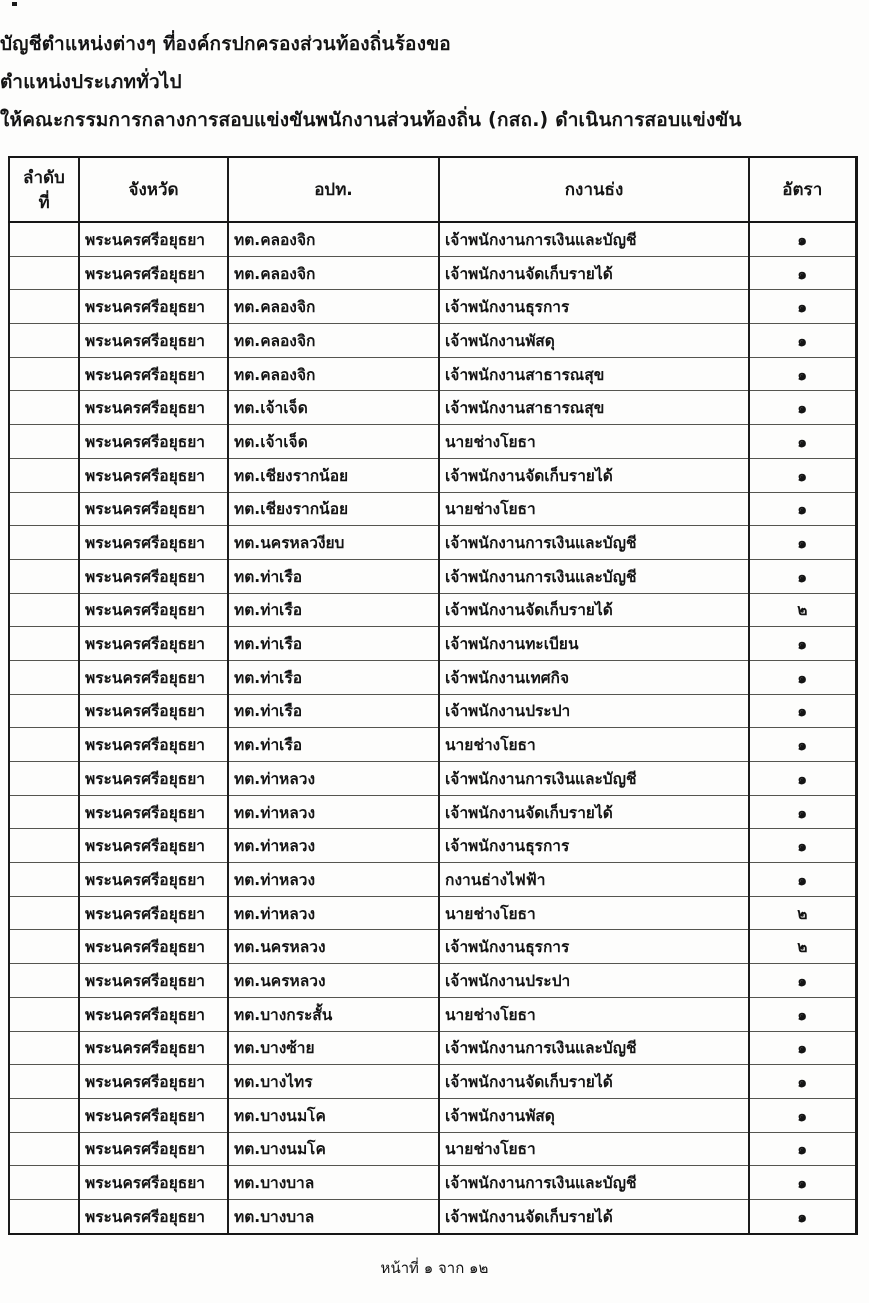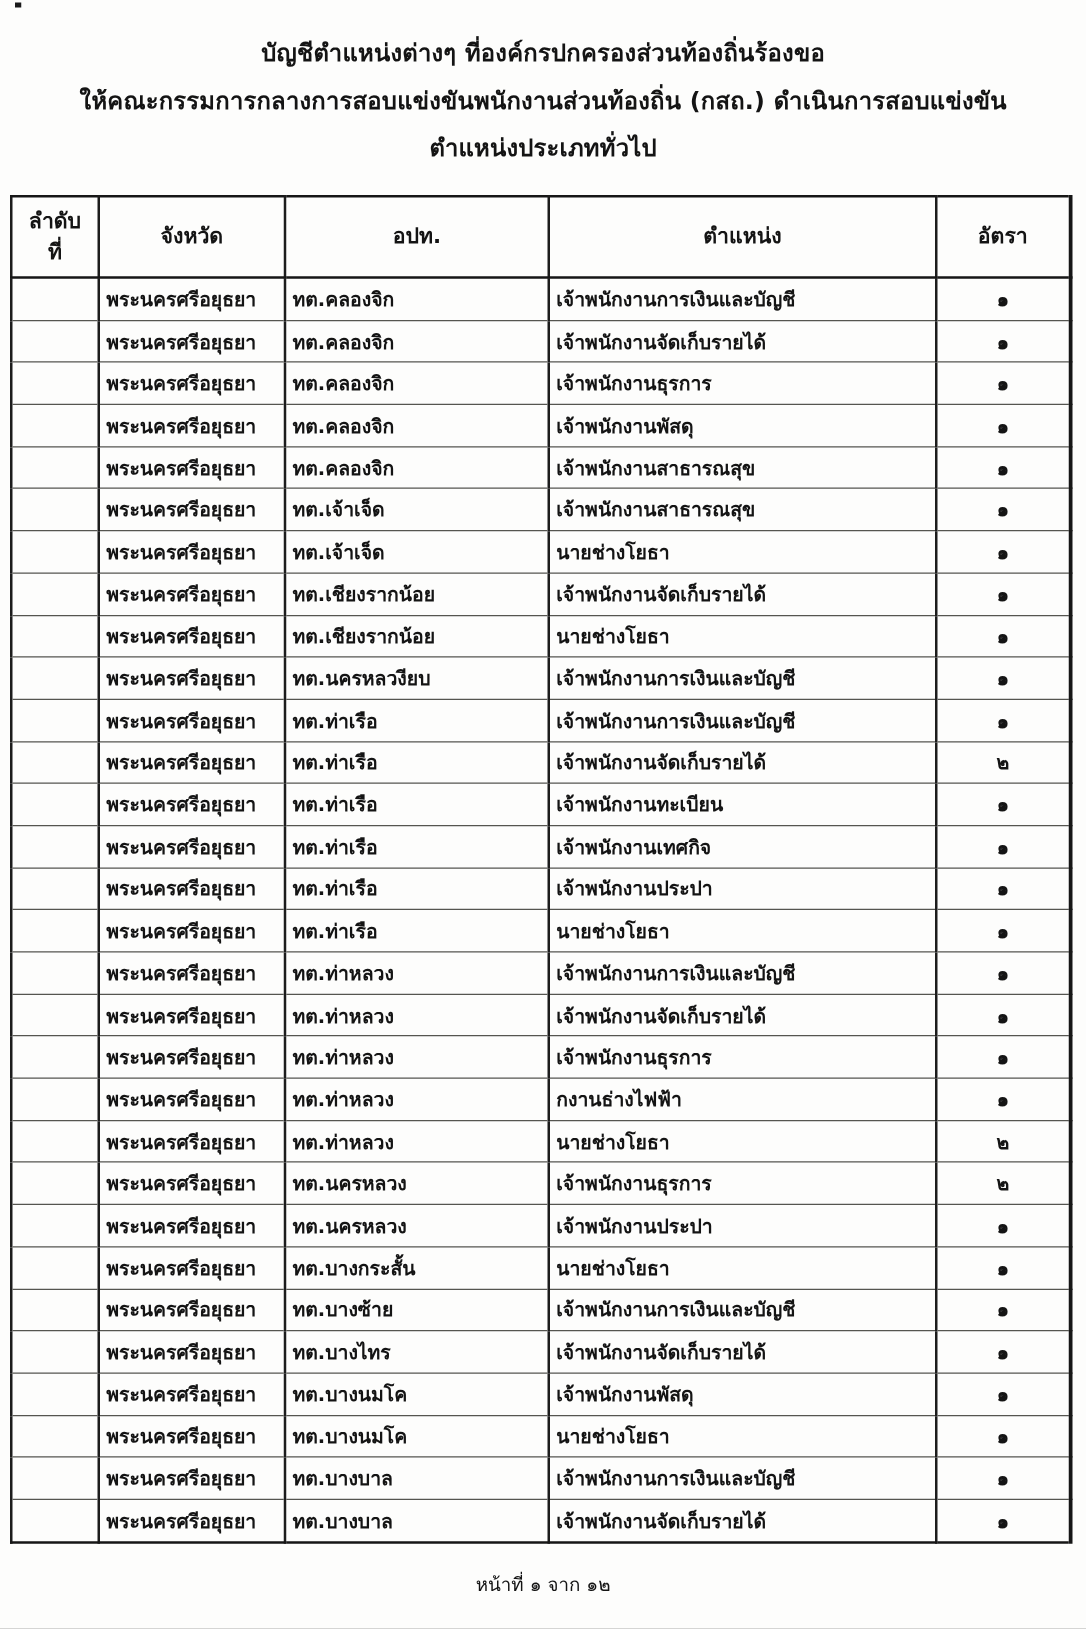--- a/index.html
+++ b/index.html
@@ -15,21 +15,20 @@
   }
   .speck {
     position: absolute;
     left: 12px; top: 2px;
     width: 5px; height: 4px;
     background: #1a1a1a;
   }
   .title-block {
     position: absolute;
     top: 24px; left: 0; right: 0;
-    text-align: center;
     font-size: 19px;
     font-weight: 700;
     line-height: 38px;
     letter-spacing: 0.2px;
   }
   table.doc-table {
     position: absolute;
     left: 8px;
     top: 156px;
     width: 847px;
@@ -77,41 +76,41 @@
 </style>
 </head>
 <body>
 
 <div class="page">
 
   <div class="speck"></div>
 
   <div class="title-block">
     <div>บัญชีตำแหน่งต่างๆ ที่องค์กรปกครองส่วนท้องถิ่นร้องขอ</div>
+    <div>ตำแหน่งประเภททั่วไป</div>
     <div>ให้คณะกรรมการกลางการสอบแข่งขันพนักงานส่วนท้องถิ่น (กสถ.) ดำเนินการสอบแข่งขัน</div>
-    <div>ตำแหน่งประเภททั่วไป</div>
   </div>
 
   <table class="doc-table">
     <colgroup>
       <col style="width:70px">
       <col style="width:149px">
       <col style="width:211px">
       <col style="width:310px">
       <col style="width:107px">
     </colgroup>
     <thead>
       <tr>
         <th>
           <span>ลำดับ</span><br>
           <span>ที่</span>
         </th>
         <th>จังหวัด</th>
         <th>อปท.</th>
-        <th>ตำแหน่ง</th>
+        <th>กงานธ่ง</th>
         <th>อัตรา</th>
       </tr>
     </thead>
     <tbody id="table-body">
   <tr>
     <td class="c-no"></td>
     <td class="c-prov">พระนครศรีอยุธยา</td>
     <td class="c-lgo">ทต.คลองจิก</td>
     <td class="c-pos">เจ้าพนักงานการเงินและบัญชี</td>
     <td class="c-cnt">๑</td>

